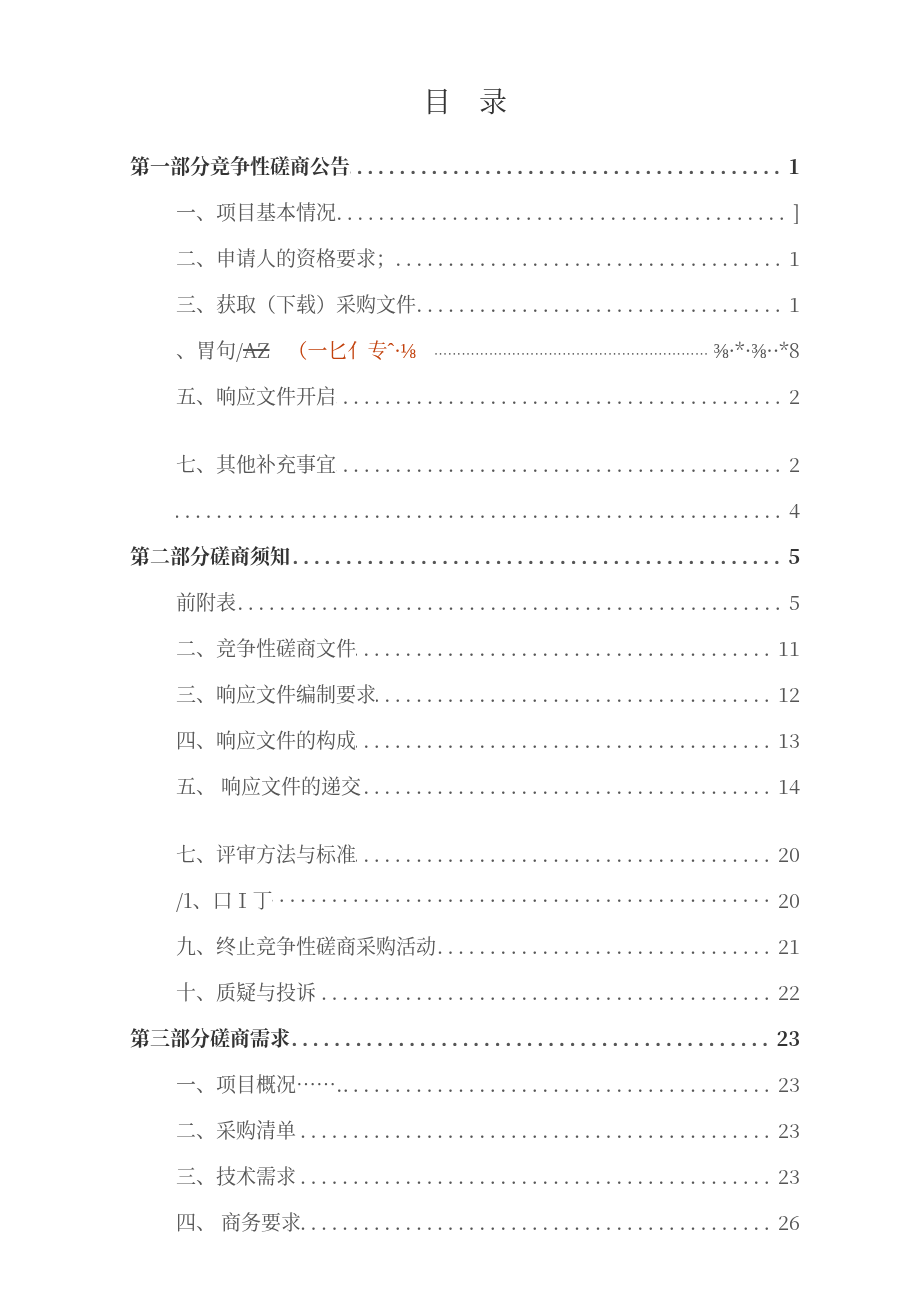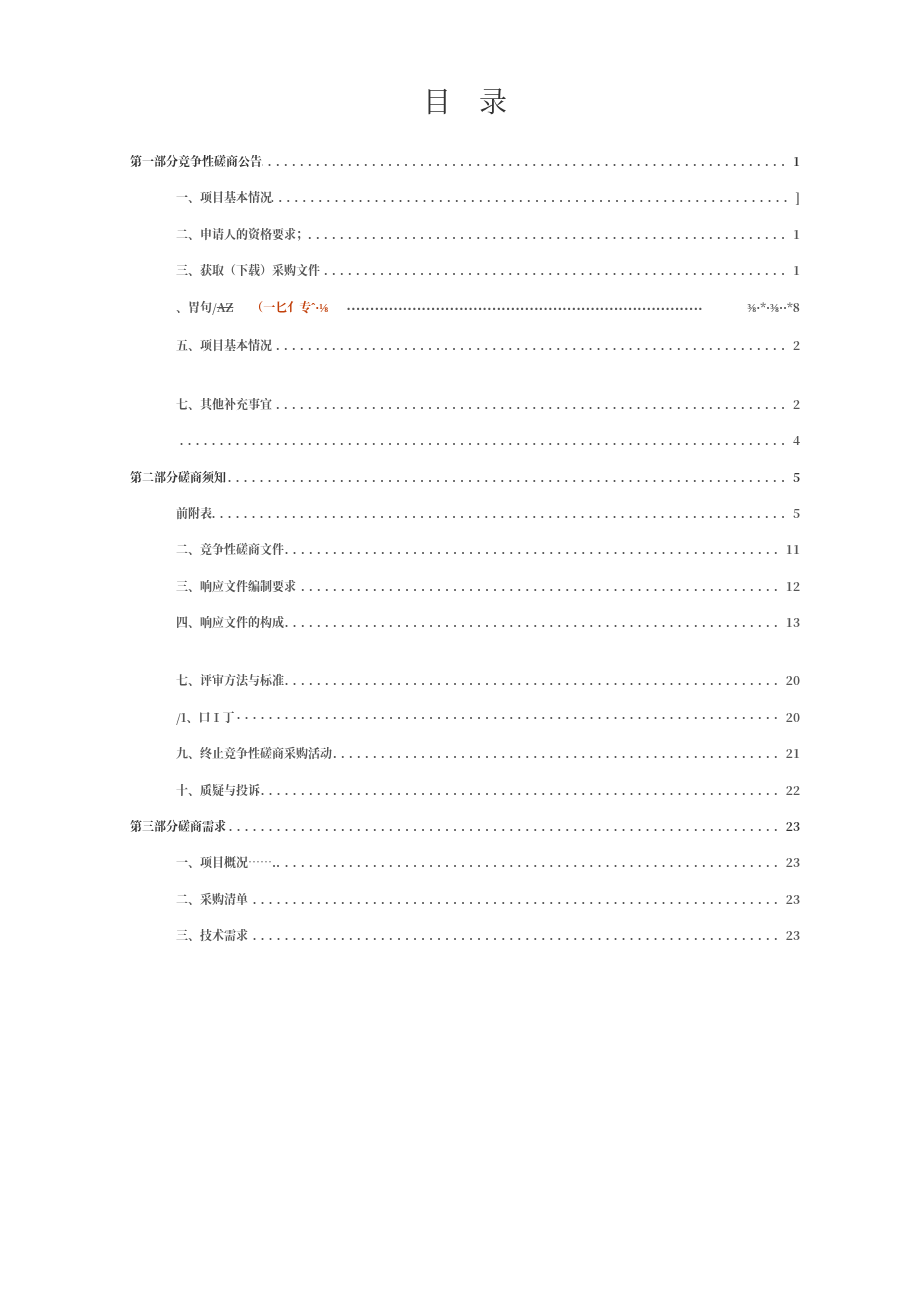--- a/index.html
+++ b/index.html
@@ -1,24 +1,24 @@
 <!DOCTYPE html>
 <html><head>
 <meta charset="utf-8">
 <style>
   html,body{margin:0;padding:0;background:#fff}
   .page{width:920px;height:1263px;position:relative;
         font-family:"SimSun","Songti SC","Noto Serif CJK SC",serif;
         color:#333;box-sizing:border-box;padding:80px 120px 0 130px}
   .title{text-align:center;font-size:28px;letter-spacing:28px;
          margin-bottom:34px;color:#333;font-weight:400;padding-left:28px}
-  .row{display:flex;align-items:flex-start;font-size:12px;
+  .row{display:flex;align-items:flex-end;font-size:20px;
        line-height:1.2;margin-bottom:22px;white-space:nowrap}
   .row.lvl1{padding-left:0;font-weight:700}
-  .row.lvl2{padding-left:46px;color:#555;font-weight:700}
+  .row.lvl2{padding-left:46px;color:#555;font-weight:400}
   .label{flex:0 0 auto}
   .dots{flex:1 1 auto;overflow:hidden;letter-spacing:4px;
         text-align:right;direction:rtl;color:#555}
   .dots::before{content:"........................................................................................................................."}
   .pg{flex:0 0 auto;padding-left:4px}
   .row.lvl1 .pg{font-weight:700}
   
   .row.garbled .mid{flex:0 0 auto;padding:0 18px;color:#c2410c}
   .row.garbled .fill{flex:1 1 auto;overflow:hidden;color:#555;
         letter-spacing:0;font-size:14px}
@@ -54,21 +54,21 @@
         <span class="dots"></span>
         <span class="pg">1</span>
       </div>
       <div class="row lvl2 garbled">
         <span class="label">、胃句/<span class="strike">AZ</span></span>
         <span class="mid">（一匕亻专ˆ·⅛</span>
         <span class="fill"></span>
         <span class="pg">⅜·*·⅜··*8</span>
       </div>
       <div class="row lvl2">
-        <span class="label">五、项目基本情况</span>
+        <span class="label">五、响应文件开启</span>
         <span class="dots"></span>
         <span class="pg">2</span>
       </div>
       <div class="gap"></div>
       <div class="row lvl2">
         <span class="label">七、其他补充事宜</span>
         <span class="dots"></span>
         <span class="pg">2</span>
       </div>
       <div class="row lvl2">
@@ -92,20 +92,25 @@
       </div>
       <div class="row lvl2">
         <span class="label">三、响应文件编制要求</span>
         <span class="dots"></span>
         <span class="pg">12</span>
       </div>
       <div class="row lvl2">
         <span class="label">四、响应文件的构成</span>
         <span class="dots"></span>
         <span class="pg">13</span>
+      </div>
+      <div class="row lvl2">
+        <span class="label">五、 响应文件的递交</span>
+        <span class="dots"></span>
+        <span class="pg">14</span>
       </div>
       <div class="gap"></div>
       <div class="row lvl2">
         <span class="label">七、评审方法与标准</span>
         <span class="dots"></span>
         <span class="pg">20</span>
       </div>
       <div class="row lvl2 alt">
         <span class="label">/1、口Ⅰ丁</span>
         <span class="dots"></span>
@@ -134,14 +139,19 @@
       <div class="row lvl2">
         <span class="label">二、采购清单</span>
         <span class="dots"></span>
         <span class="pg">23</span>
       </div>
       <div class="row lvl2">
         <span class="label">三、技术需求 </span>
         <span class="dots"></span>
         <span class="pg">23</span>
       </div>
+      <div class="row lvl2">
+        <span class="label">四、 商务要求</span>
+        <span class="dots"></span>
+        <span class="pg">26</span>
+      </div>
     </div>
 </div>
 
 </body></html>

